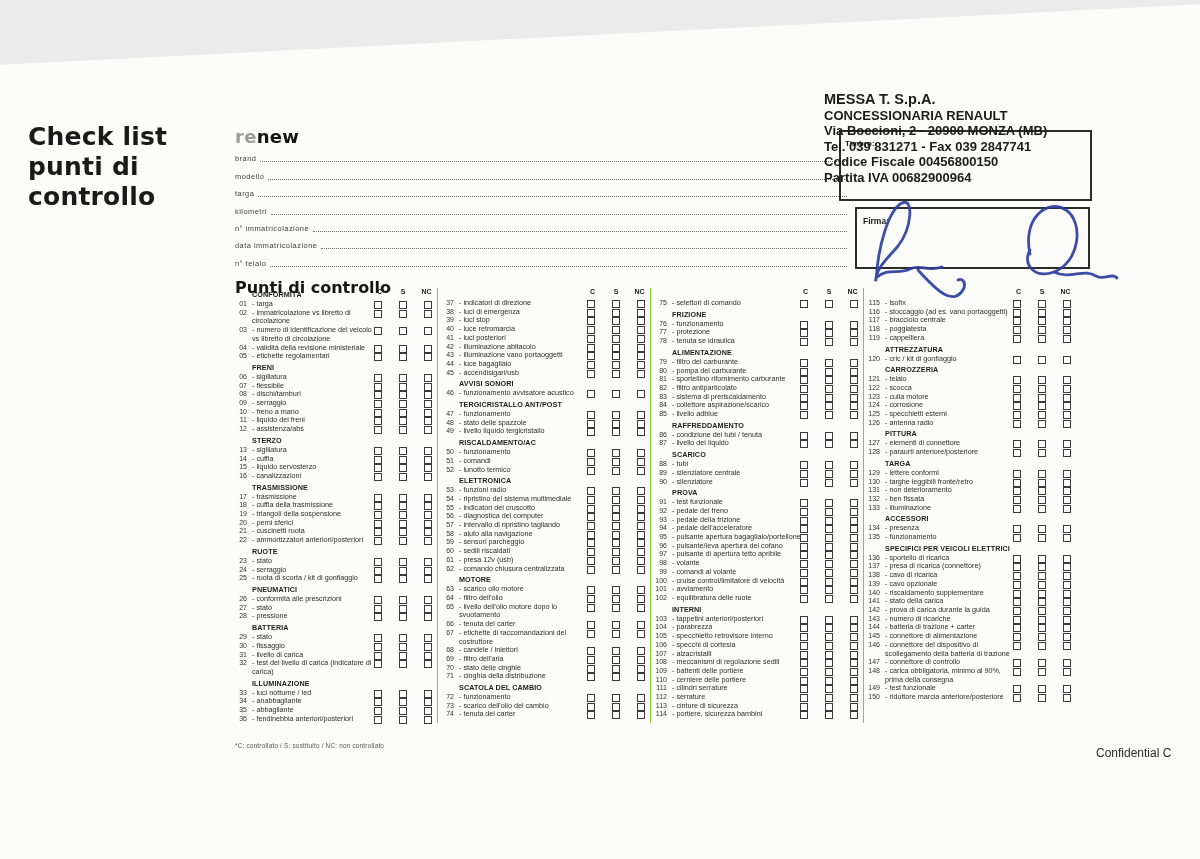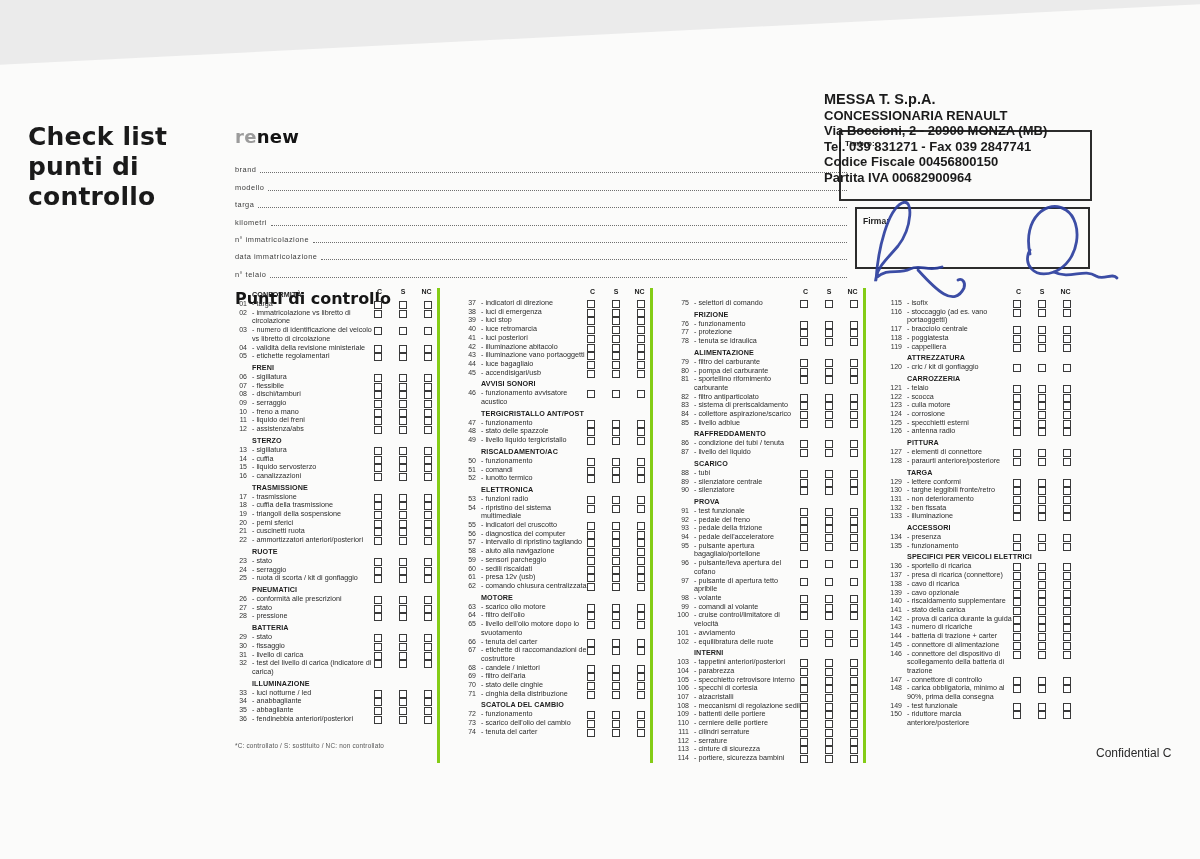--- a/index.html
+++ b/index.html
@@ -14,40 +14,40 @@
   
   .doc-title{
     position:absolute;left:28px;top:122px;width:190px;
     font-family:"DejaVu Sans",sans-serif;font-weight:800;
     font-size:25px;line-height:30px;color:#1a1a1a;letter-spacing:.2px;
   }
   
   .center{position:absolute;left:235px;top:126px;width:612px}
   .logo{font-family:"DejaVu Sans",sans-serif;font-weight:800;font-size:18px;color:#141414;letter-spacing:.3px}
   .logo .re{color:#9b9b9b}
-  .vform{margin-top:11px}
+  .vform{}
   .field{display:flex;align-items:flex-end;height:17.4px}
   .flabel{font-size:7.4px;color:#3c3c3c;letter-spacing:.5px;padding-bottom:1px;white-space:nowrap}
   .fline{flex:1;border-bottom:1px dotted #6f6f6f;margin-left:4px;margin-bottom:2px;height:1px}
   .punti-heading{margin-top:9px;font-family:"DejaVu Sans",sans-serif;font-weight:800;font-size:16px;color:#161616}
   
   .stamp-text{
     position:absolute;left:824px;top:92px;width:288px;
     font-weight:700;color:#1b1b1b;font-size:13px;line-height:15.6px;z-index:3;
   }
   .stamp-text div:first-child{font-size:14.5px}
   .timbro-box{position:absolute;left:839px;top:130px;width:249px;height:67px;border:2px solid #2c2c2c;z-index:2}
   .timbro-label{position:absolute;left:845px;top:139px;font-size:8px;font-weight:700;color:#222;z-index:2}
   .firma-box{position:absolute;left:855px;top:207px;width:231px;height:58px;border:2px solid #2c2c2c;z-index:2}
   .firma-label{position:absolute;left:863px;top:216px;font-size:8.5px;font-weight:700;color:#222;z-index:3}
   .signature-svg{position:absolute;left:852px;top:190px;width:268px;height:118px;z-index:4;pointer-events:none}
   
   #checklist{position:absolute;left:235px;top:288px;display:flex;align-items:stretch}
   .col{width:202px;box-sizing:border-box}
-  .col + .col{border-left:3px solid #84cc16;padding-left:24px;width:213px}
+  .col + .col{border-left:1px solid #84cc16;padding-left:4px;width:213px}
   .cs-head{position:relative;height:10px;margin-bottom:1px}
   .hboxes{position:absolute;right:5px;top:0;width:58px;display:flex;justify-content:space-between}
   .hboxes span{font-size:7px;font-weight:700;width:11px;text-align:center;color:#222}
   .col:first-child .sec:nth-child(2){margin-top:-9px}
   .sec{margin-top:2px}
   .sec.cont{margin-top:0}
   .sec-title{font-weight:700;font-size:7.2px;color:#1d1d1d;padding-left:17px;margin-bottom:1px;letter-spacing:.1px}
   .item{position:relative;padding:0 61px 0 17px;font-size:7.2px;line-height:8.7px;min-height:8.7px;color:#2b2b2b}
   .num{position:absolute;left:0;top:0;width:12px;text-align:right;font-size:7px;color:#333}
   .lbl::before{content:"- "}

